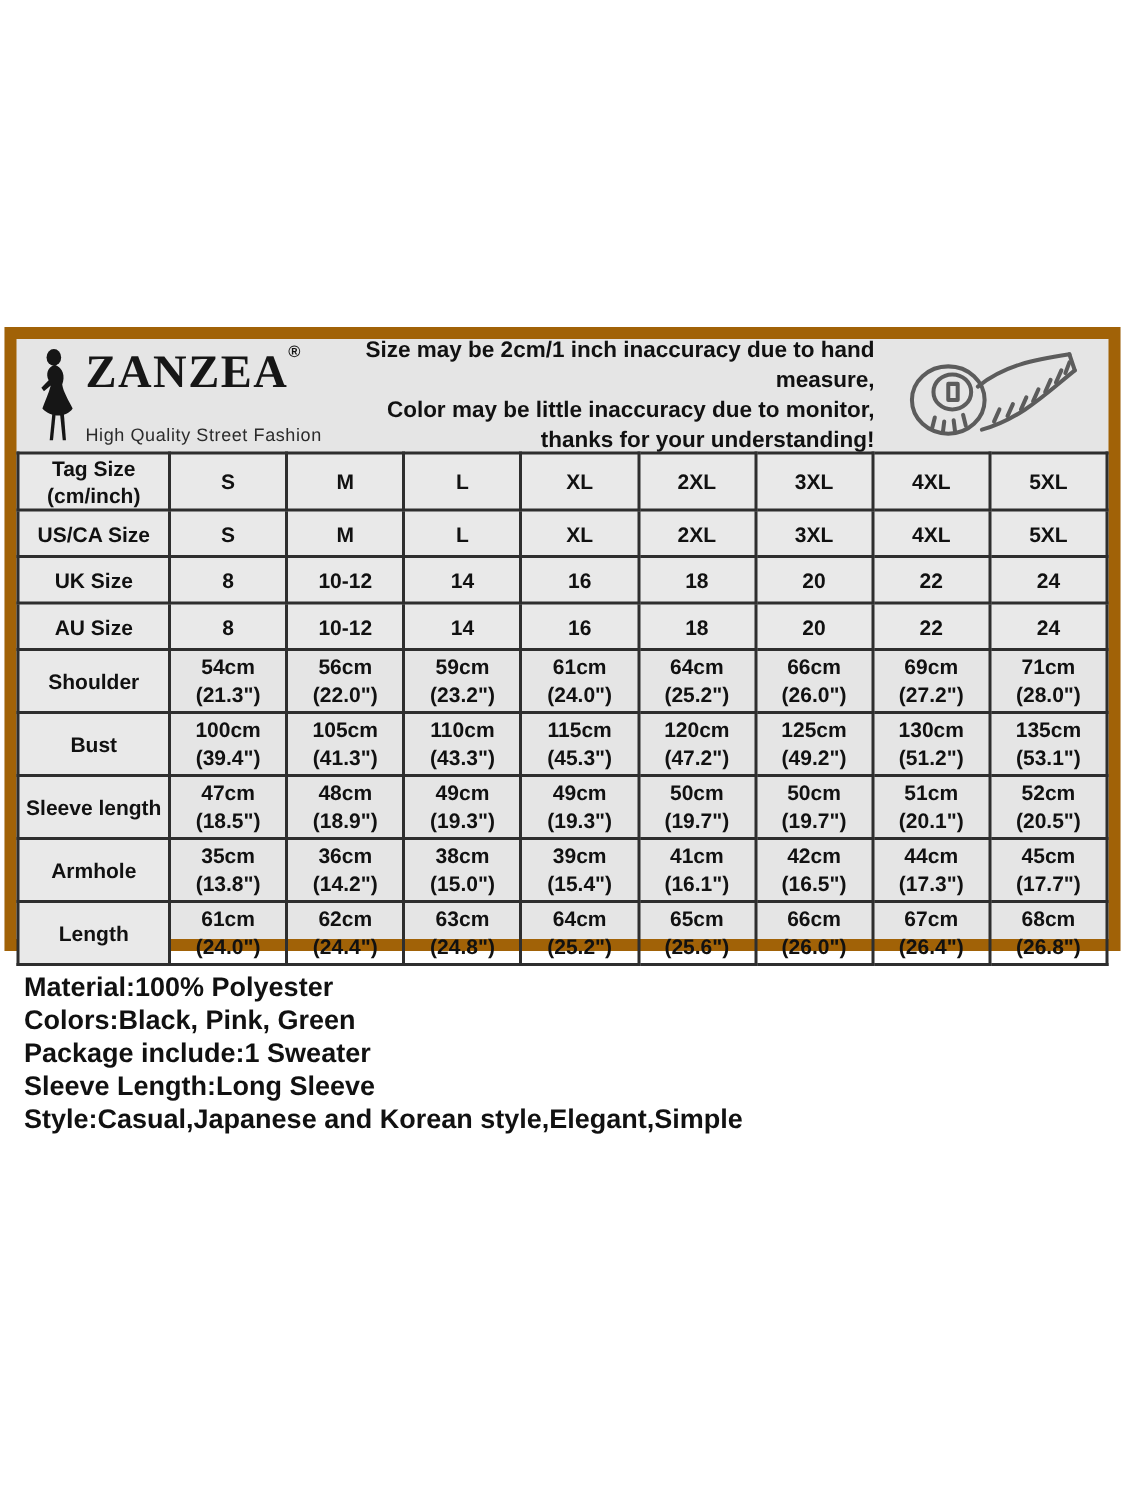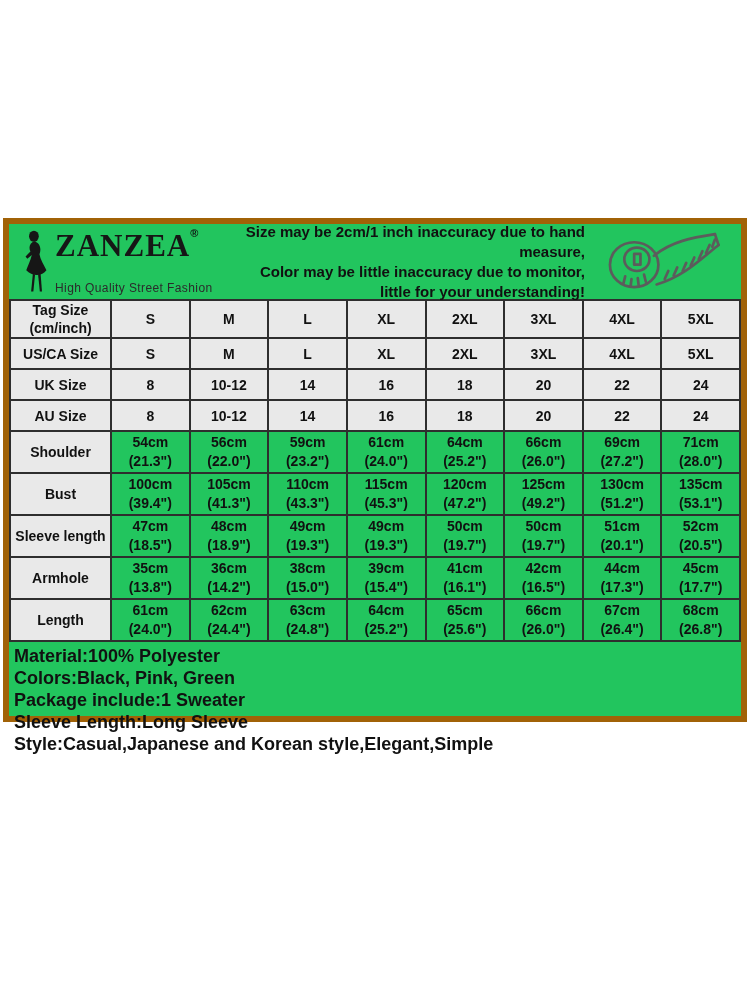--- a/index.html
+++ b/index.html
@@ -8,23 +8,23 @@
     width: 750px; height: 1000px;
     background: #ffffff;
     font-family: "Liberation Sans", sans-serif;
     color: #111;
     position: relative;
     overflow: hidden;
   }
   .sheet {
     position: absolute;
     top: 218px; left: 3px;
-    width: 744px; height: 504px;
-    border: 6px solid #a16207;
-    background: #22c55e;
+    width: 744px; height: 416px;
+    border: 8px solid #a16207;
+    background: #e5e5e5;
   }
   
   .sheet-header {
     height: 75px;
     display: flex;
     align-items: center;
     padding: 2px 6px 2px 10px;
   }
   .logo-block {
     width: 205px;
@@ -116,21 +116,21 @@
           <span class="brand-name">ZANZEA</span>
           <span class="registered-mark">®</span>
         </div>
         <span class="brand-tagline">High Quality Street Fashion</span>
       </div>
     </div>
 
     <div class="disclaimer">
       <div>Size may be 2cm/1 inch inaccuracy due to hand measure,</div>
       <div>Color may be little inaccuracy due to monitor,</div>
-      <div>little for your understanding!</div>
+      <div>thanks for your understanding!</div>
     </div>
 
     <div class="tape-block">
       <svg viewBox="0 0 134 78" fill="none" stroke="#5c5c5c" stroke-width="3" stroke-linecap="round" stroke-linejoin="round">
         <ellipse cx="36" cy="42" rx="27" ry="25"></ellipse>
         <ellipse cx="39" cy="36" rx="14" ry="13"></ellipse>
         <path d="M36 30 h7 v12 h-7 z"></path>
         <path d="M58 32 C 78 16 100 12 126 8"></path>
         <path d="M61 64 C 90 56 110 36 130 20"></path>
         <path d="M126 8 L130 20"></path>

